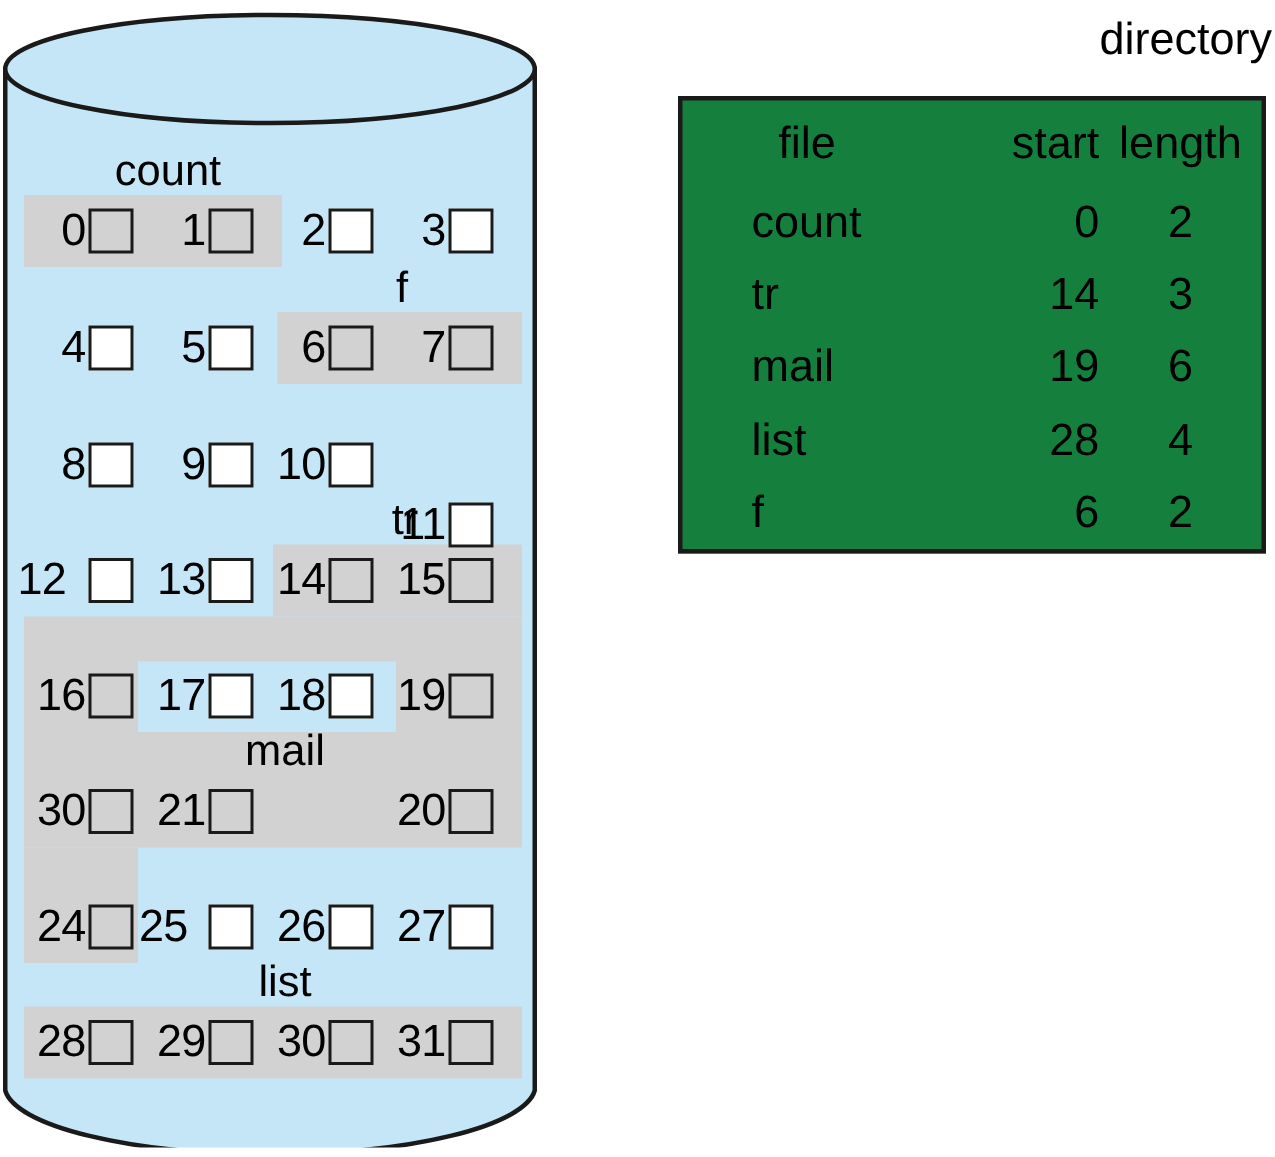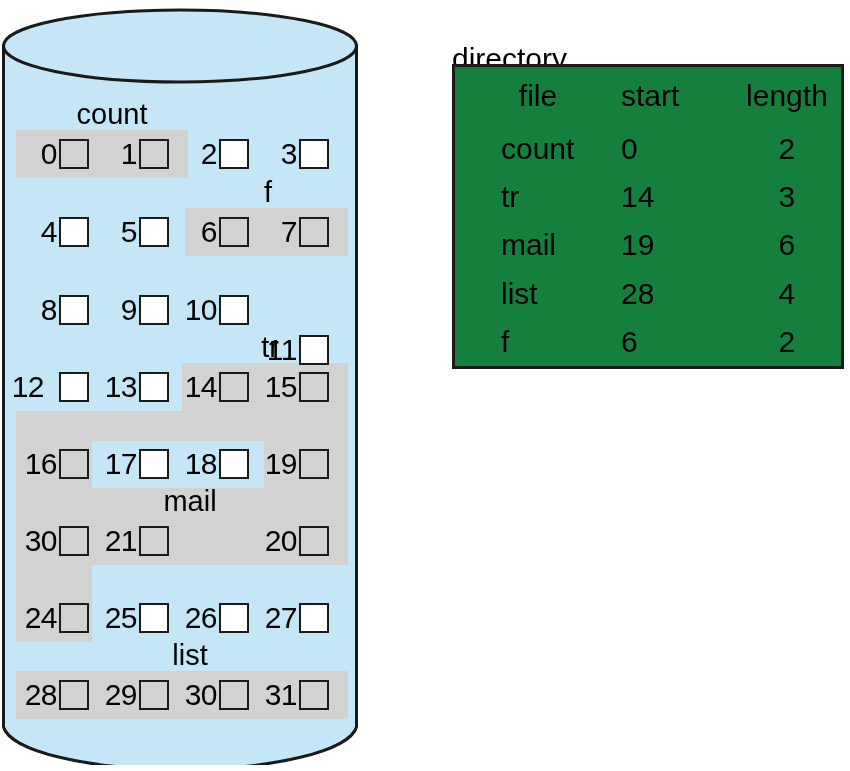--- a/index.html
+++ b/index.html
@@ -48,36 +48,36 @@
   .flabel{
     position:absolute;
     font-size:29px;line-height:1;
     text-align:center;
     white-space:nowrap;
   }
 
   
   .dir-title{
     position:absolute;left:452px;top:12px;width:396px;
-    text-align:left;font-size:30px;line-height:1;margin-top:32px;
+    text-align:right;font-size:30px;line-height:1;
   }
   .dir-box{
     position:absolute;left:452px;top:64px;width:392px;height:305px;
     border:3px solid #1a1a1a;box-sizing:border-box;background:#15803d;
   }
   .dir-table{
     position:absolute;left:0;top:0;width:100%;height:100%;
     border-collapse:collapse;
   }
   .dir-table th,.dir-table td{
     font-weight:normal;font-size:30px;line-height:1;
     padding:0;
   }
   .dir-table th.c-file,.dir-table td.c-file{width:43%;text-align:center;}
-  .dir-table th.c-start,.dir-table td.c-start{width:29%;text-align:left;}
+  .dir-table th.c-start,.dir-table td.c-start{width:29%;text-align:right;}
   .dir-table th.c-length,.dir-table td.c-length{width:28%;text-align:center;}
   .dir-table thead th{height:58px;vertical-align:middle;}
   .dir-table tbody td{height:46px;vertical-align:middle;}
   .dir-table tbody td.c-file{text-align:left;padding-left:46px;}
 </style>
 </head>
 <body>
 
 <div id="stage">
 
@@ -209,21 +209,21 @@
     </div>
     <div class="cell alloc" style="left:252px;top:475px;width:75px;">
       <span class="num">20</span>
       <span class="sq"></span>
     </div>
 
     <div class="cell alloc" style="left:12px;top:552px;width:75px;">
       <span class="num">24</span>
       <span class="sq"></span>
     </div>
-    <div class="cell" style="left:92px;top:552px;width:75px;">
+    <div class="cell" style="left:92px;top:552px;width:75px;gap:12px;">
       <span class="num">25</span>
       <span class="sq"></span>
     </div>
     <div class="cell" style="left:172px;top:552px;width:75px;">
       <span class="num">26</span>
       <span class="sq"></span>
     </div>
     <div class="cell" style="left:252px;top:552px;width:75px;">
       <span class="num">27</span>
       <span class="sq"></span>

